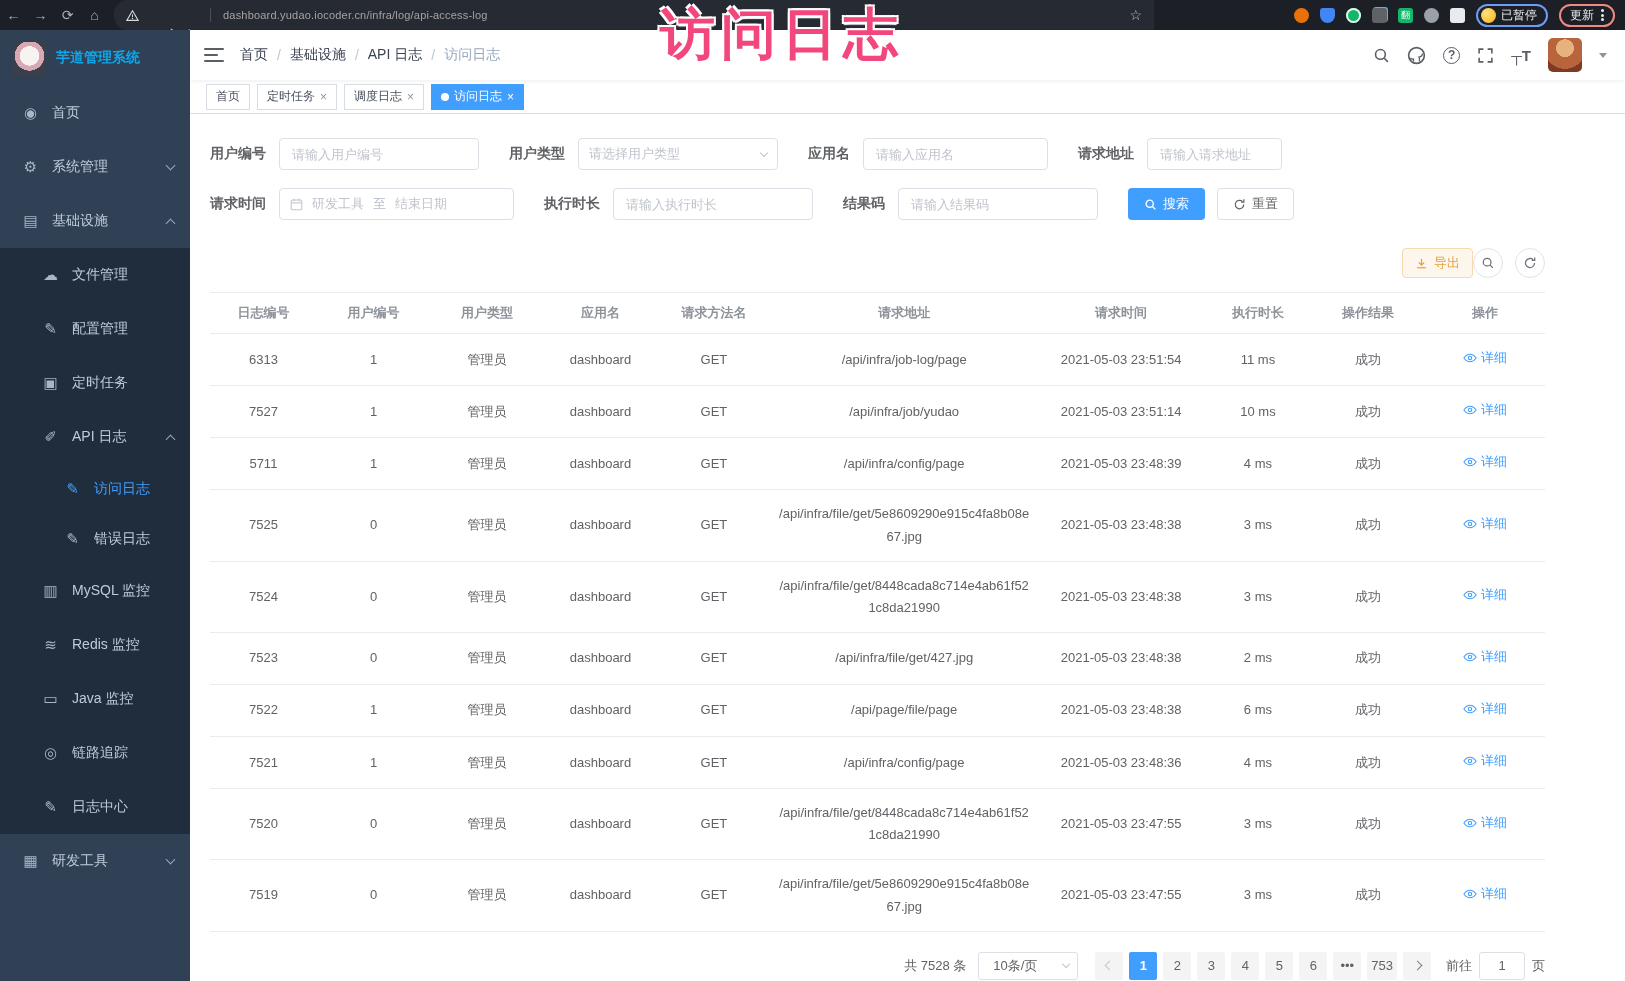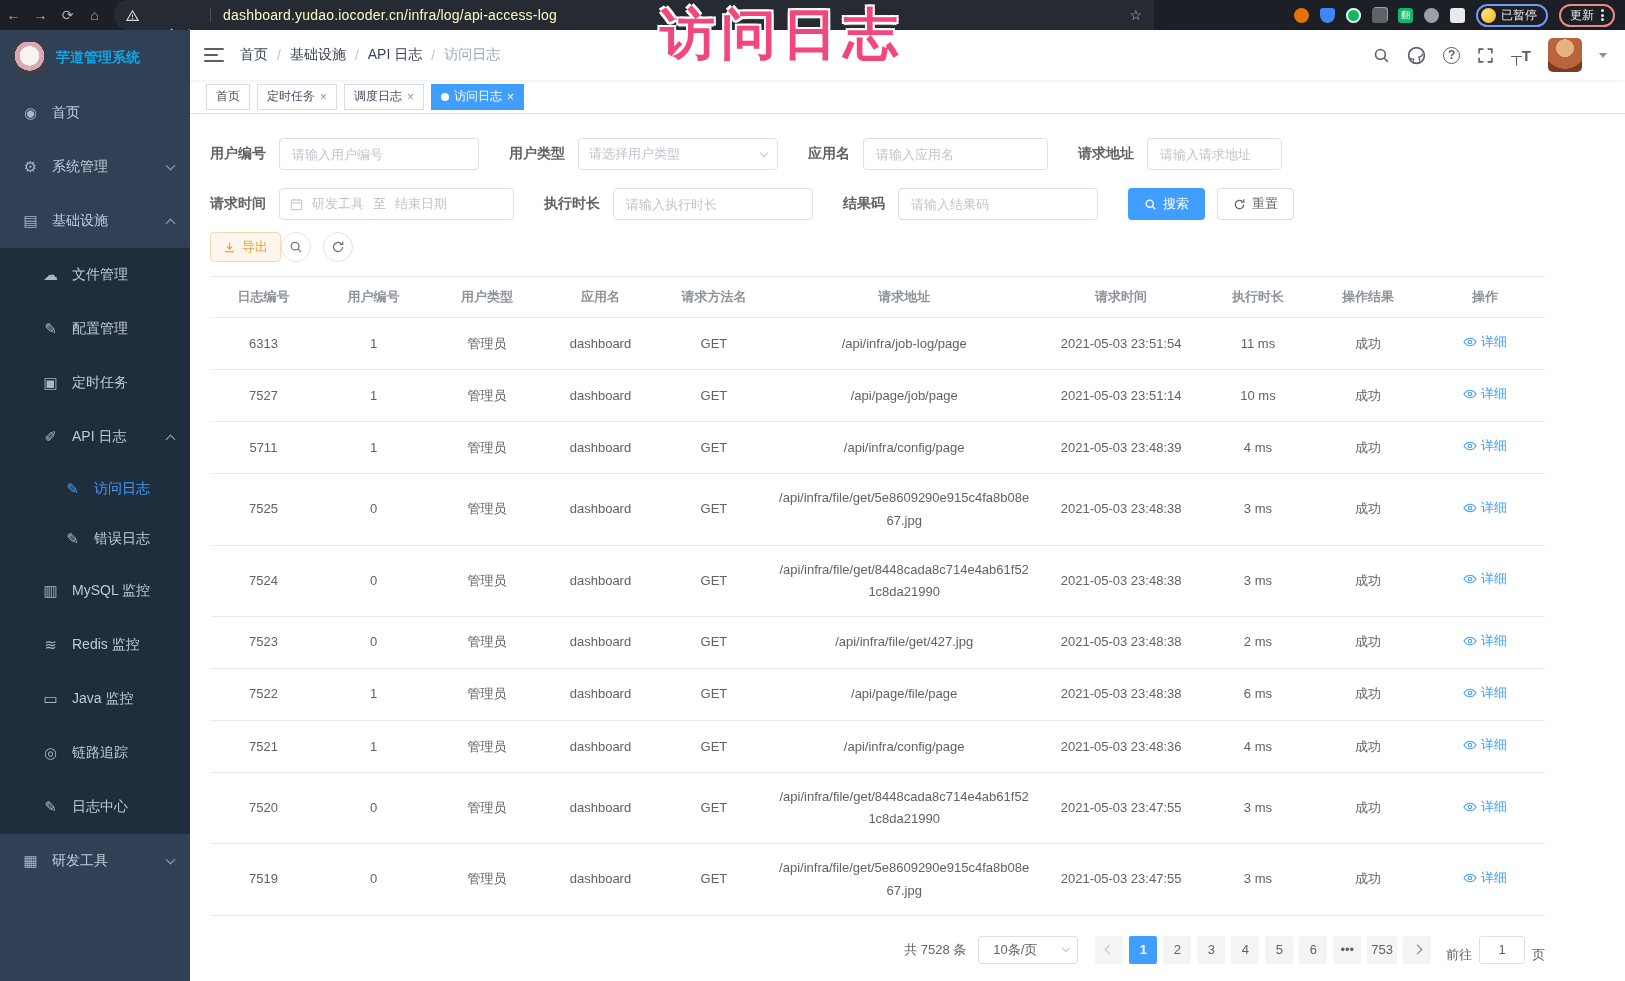--- a/index.html
+++ b/index.html
@@ -3,21 +3,21 @@
 <meta charset="utf-8">
 <style>
   * { margin:0; padding:0; box-sizing:border-box; }
   html,body { width:1625px; height:981px; overflow:hidden; font-family:"Liberation Sans","DejaVu Sans",sans-serif; background:#fff; position:relative; }
 
   
   .chrome { height:30px; background:#1c1f26; display:flex; align-items:center; color:#c2c5ca; font-size:13px; }
   .chrome .nav-ico { width:27px; text-align:center; color:#aeb1b6; font-size:14px; cursor:pointer; }
   .url-zone { margin-left:6px; height:30px; width:1040px; background:#262a32; border-radius:14px 0 0 14px; display:flex; align-items:center; padding:0 12px; gap:8px; }
   .sec-label { color:#f9a8d4; font-size:17px;margin-top:44px; }
-  .url-text { color:#fef9c3; font-size:14px; letter-spacing:.2px; }
+  .url-text { color:#a3a3a3; font-size:11px; letter-spacing:.2px; }
   .url-sep { width:1px; height:14px; background:#4a4e57; margin:0 4px; }
   .star { margin-left:auto; color:#bdc1c6; font-size:14px; cursor:pointer; }
   .ext-zone { flex:1; display:flex; align-items:center; justify-content:flex-end; gap:11px; padding-right:10px; }
   .ext { width:15px; height:15px; border-radius:50%; cursor:pointer; }
   .ext.sq { border-radius:3px; }
   .ext-translate { width:15px; height:15px; border-radius:3px; background:#12b76a; color:#fff; font-size:9px; line-height:15px; text-align:center; cursor:pointer; }
   .pill { display:flex; align-items:center; gap:5px; border-radius:13px; padding:1px 9px; font-size:12px; color:#e8eaed; cursor:pointer; }
   .pill.paused { border:2px solid #6f9bf5; padding-left:3px; }
   .pill.update { border:2px solid #ef8a80; gap:7px; }
   .emoji-face { width:15px; height:15px; border-radius:50%; background:radial-gradient(circle at 35% 35%, #ffe082, #f6b40e); }
@@ -80,41 +80,41 @@
   .inp::placeholder { color:#c0c4cc; }
   .sel { width:200px; height:32px; border:1px solid #dcdfe6; border-radius:4px; display:flex; align-items:center; padding:0 10px; cursor:pointer; }
   .sel .ph { color:#c0c4cc; font-size:13px; }
   .sel .sarr { margin-left:auto; width:6px; height:6px; border-right:1.3px solid #c0c4cc; border-bottom:1.3px solid #c0c4cc; transform:rotate(45deg); margin-top:-3px; }
   .drange { width:235px; height:32px; border:1px solid #dcdfe6; border-radius:4px; display:flex; align-items:center; gap:9px; padding:0 10px; color:#c0c4cc; font-size:13px; cursor:pointer; }
   .drange .sep2 { color:#b4bccc; }
   .btn { height:32px; border-radius:4px; display:inline-flex; align-items:center; gap:6px; font-size:13px; padding:0 15px; cursor:pointer; border:1px solid transparent; }
   .btn-primary { background:#409eff; color:#fff; }
   .btn-plain { background:#fff; border-color:#dcdfe6; color:#606266; }
   .btn-warn { background:#fdf6ec; border-color:#f5dab1; color:#e6a23c; height:30px; padding:0 12px; }
-  .toolbar-row { display:flex; align-items:flex-end; justify-content:flex-start; margin-top:12px; }
+  .toolbar-row { display:flex; align-items:flex-end; justify-content:flex-end; margin-top:28px; }
   .circle-btns { display:flex; gap:12px; }
   .circle-btn { width:30px; height:30px; border:1px solid #dfe3e8; border-radius:50%; display:flex; align-items:center; justify-content:center; color:#6b6f76; background:#fff; cursor:pointer; }
 
   
   table { width:100%; border-collapse:collapse; table-layout:fixed; margin-top:14px; font-size:13px; color:#606266; }
   th { color:#8e939a; font-weight:bold; padding:11px 4px; border-top:1px solid #e8ecf1; border-bottom:1px solid #e8ecf1; text-align:center; font-size:13px; }
   td { padding:13px 6px; border-bottom:1px solid #e8ecf1; text-align:center; word-break:break-all; line-height:1.7; }
   .link { color:#409eff; display:inline-flex; align-items:center; gap:4px; cursor:pointer; text-decoration:none; }
 
   
   .pagination { display:flex; align-items:center; justify-content:flex-end; margin:20px 0 0; font-size:13px; color:#606266; }
   .pg-total { margin-right:12px; }
   .pg-size { width:100px; height:28px; border:1px solid #dcdfe6; border-radius:3px; display:flex; align-items:center; padding:0 8px 0 14px; margin-right:14px; cursor:pointer; }
   .pg-size .sarr { margin-left:auto; width:6px; height:6px; border-right:1.3px solid #c0c4cc; border-bottom:1.3px solid #c0c4cc; transform:rotate(45deg); margin-top:-3px; }
   .pg-btn { min-width:28px; height:28px; margin:0 3px; background:#f4f4f5; border-radius:2px; display:inline-flex; align-items:center; justify-content:center; cursor:pointer; padding:0 4px; }
   .pg-btn.active { background:#409eff; color:#fff; font-weight:bold; }
   .chv { width:7px; height:7px; border-right:1.6px solid #787d85; border-bottom:1.6px solid #787d85; }
   .chv.left { transform:rotate(135deg); border-color:#c0c4cc; }
   .chv.right { transform:rotate(-45deg); }
-  .pg-goto { display:flex; align-items:flex-end; gap:7px; margin-left:12px; }
+  .pg-goto { display:flex; align-items:center; gap:7px; margin-left:12px; }
   .pg-goto input { width:46px; height:28px; border:1px solid #dcdfe6; border-radius:3px; text-align:center; font-size:13px; color:#606266; font-family:inherit; }
 </style>
 </head>
 <body>
 
 <div class="chrome">
   <span class="nav-ico">←</span>
   <span class="nav-ico">→</span>
   <span class="nav-ico">⟳</span>
   <span class="nav-ico">⌂</span>
@@ -419,21 +419,21 @@
       </a>
     </td>
   </tr>
 
   <tr>
     <td>7527</td>
     <td>1</td>
     <td>管理员</td>
     <td>dashboard</td>
     <td>GET</td>
-    <td>/api/page/job/page</td>
+    <td>/api/infra/job/yudao</td>
     <td>2021-05-03 23:51:14</td>
     <td>10 ms</td>
     <td>成功</td>
     <td>
       <a class="link">
         <svg width="14" height="14" viewBox="0 0 16 16">
                     <path d="M1 8s3-4.3 7-4.3S15 8 15 8s-3 4.3-7 4.3S1 8 1 8z" fill="none" stroke="currentColor" stroke-width="1.2"></path>
                     <circle cx="8" cy="8" r="1.9" fill="none" stroke="currentColor" stroke-width="1.2"></circle>
                   </svg>
         <span>详细</span>

